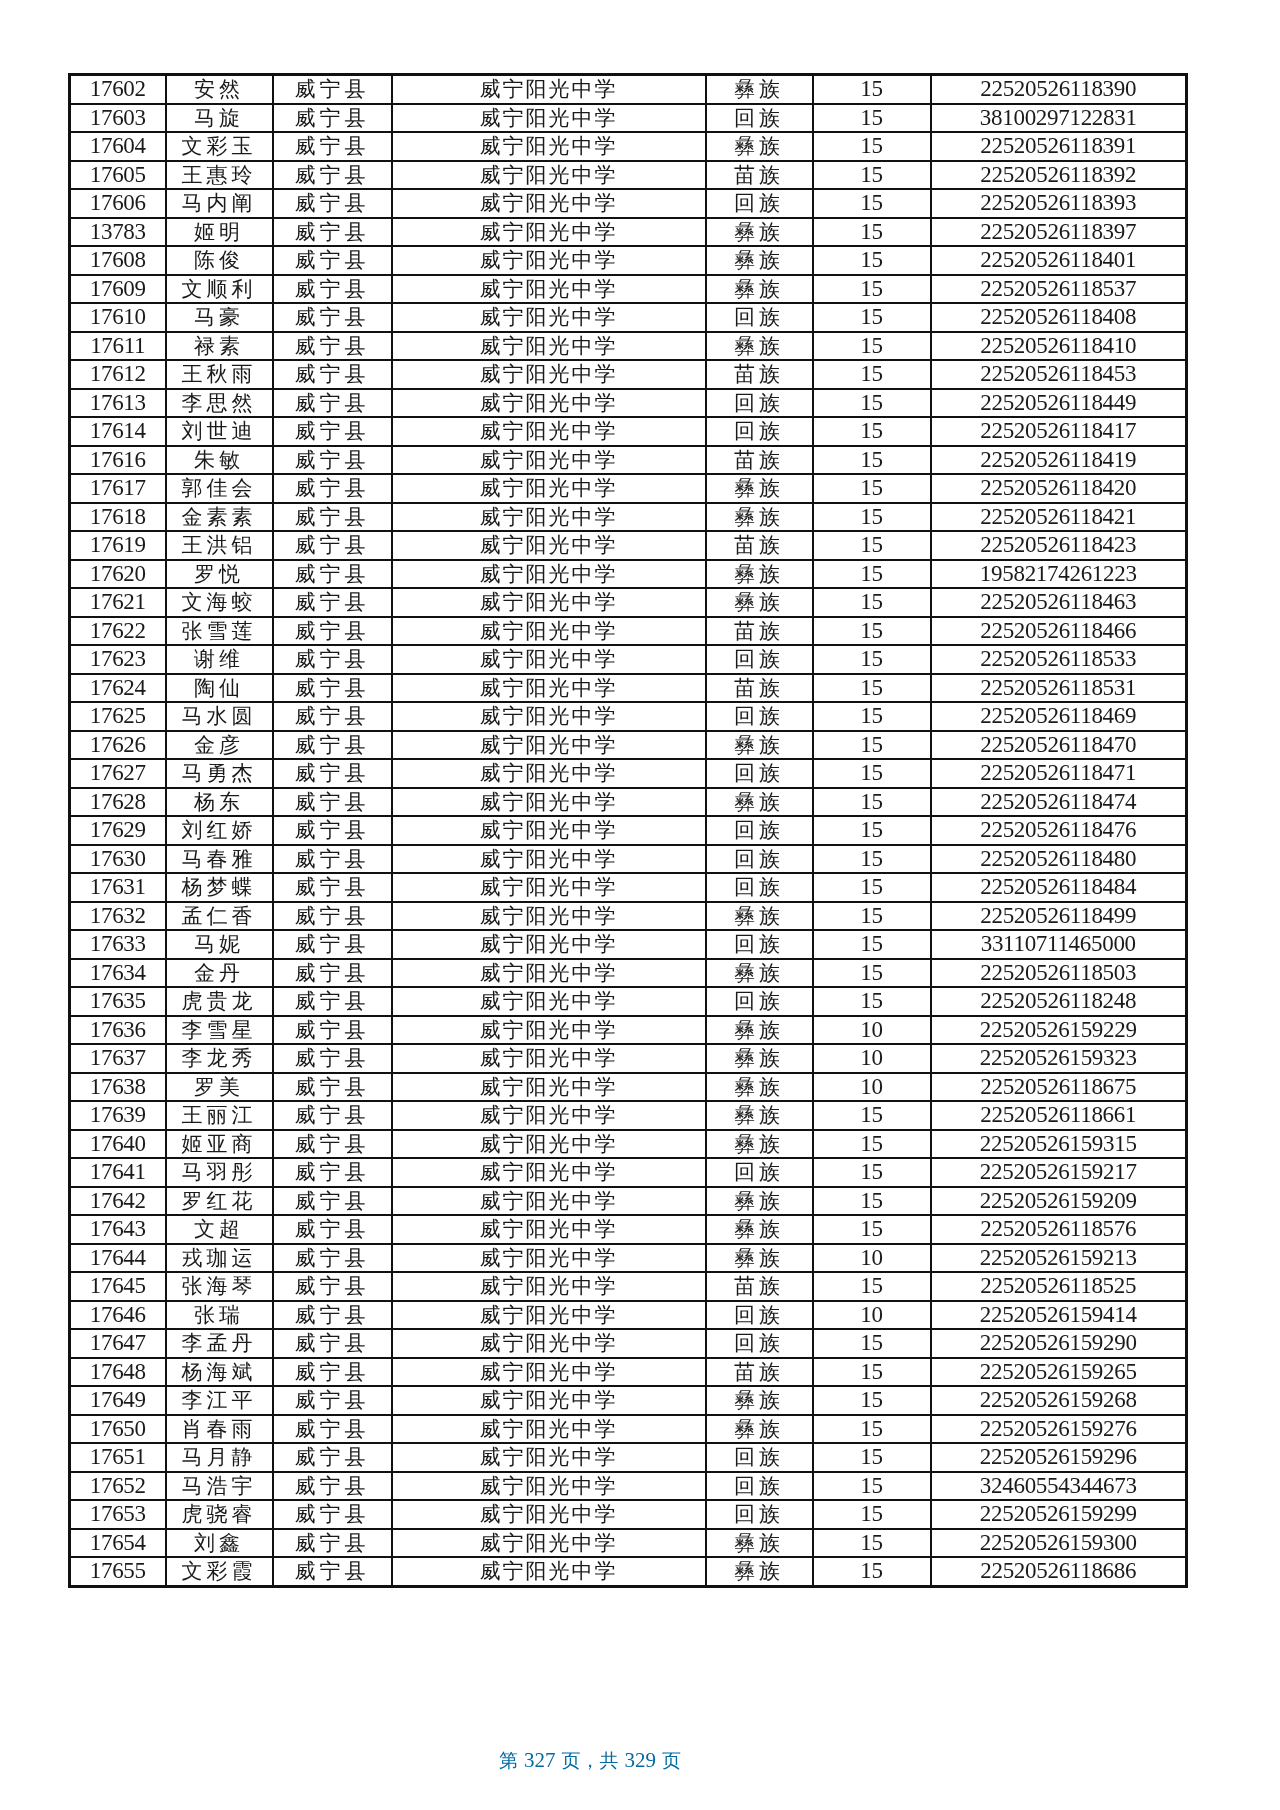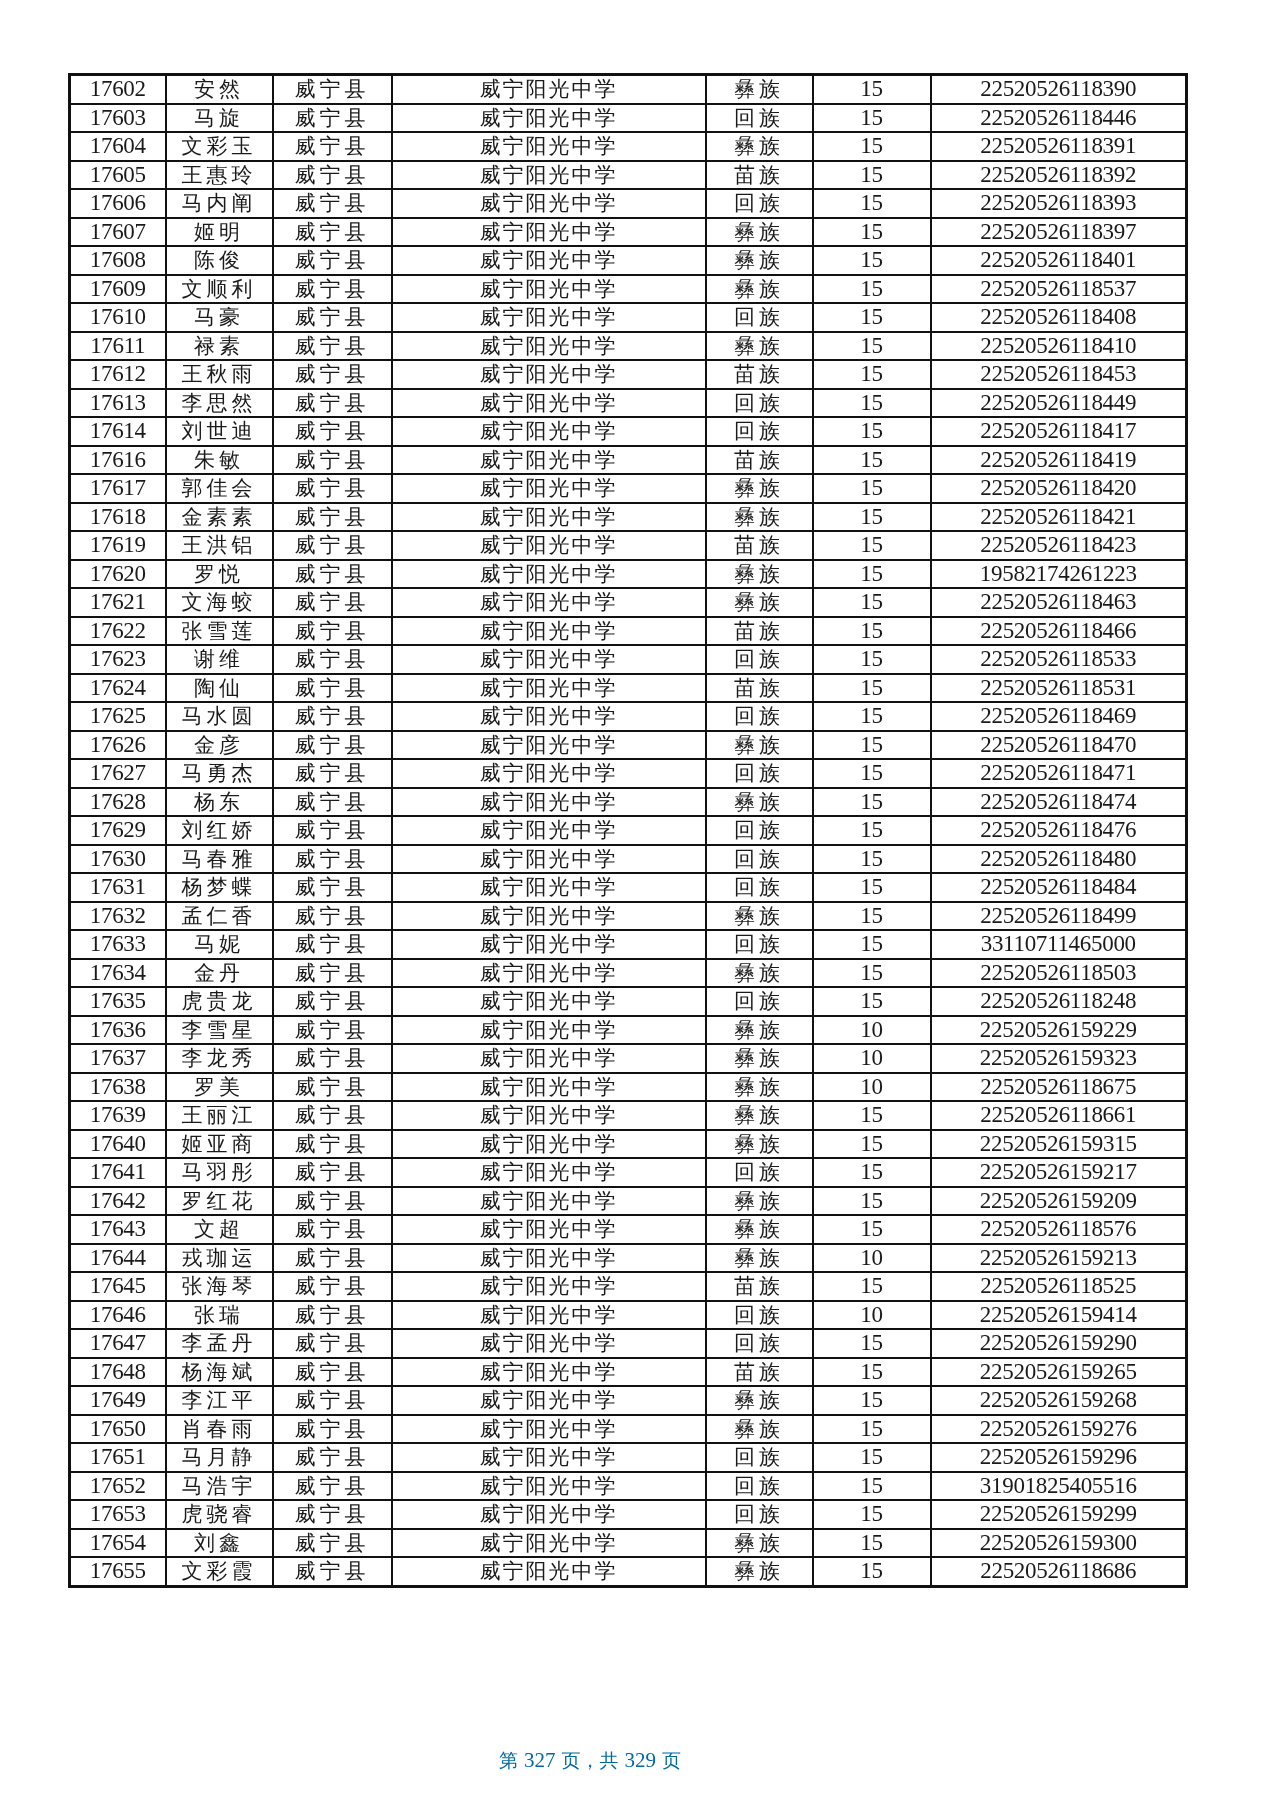--- a/index.html
+++ b/index.html
@@ -44,21 +44,21 @@
           <td class="num">15</td>
           <td class="num">22520526118390</td>
         </tr>
         <tr>
           <td class="num">17603</td>
           <td class="cjk">马旋</td>
           <td class="cjk">威宁县</td>
           <td class="cjk cjk-wide">威宁阳光中学</td>
           <td class="cjk">回族</td>
           <td class="num">15</td>
-          <td class="num">22520526118446</td>
+          <td class="num">38100297122831</td>
         </tr>
         <tr>
           <td class="num">17604</td>
           <td class="cjk">文彩玉</td>
           <td class="cjk">威宁县</td>
           <td class="cjk cjk-wide">威宁阳光中学</td>
           <td class="cjk">彝族</td>
           <td class="num">15</td>
           <td class="num">22520526118391</td>
         </tr>
@@ -74,21 +74,21 @@
         <tr>
           <td class="num">17606</td>
           <td class="cjk">马内阐</td>
           <td class="cjk">威宁县</td>
           <td class="cjk cjk-wide">威宁阳光中学</td>
           <td class="cjk">回族</td>
           <td class="num">15</td>
           <td class="num">22520526118393</td>
         </tr>
         <tr>
-          <td class="num">17607</td>
+          <td class="num">13783</td>
           <td class="cjk">姬明</td>
           <td class="cjk">威宁县</td>
           <td class="cjk cjk-wide">威宁阳光中学</td>
           <td class="cjk">彝族</td>
           <td class="num">15</td>
           <td class="num">22520526118397</td>
         </tr>
         <tr>
           <td class="num">17608</td>
           <td class="cjk">陈俊</td>
@@ -476,21 +476,21 @@
           <td class="num">15</td>
           <td class="num">22520526159296</td>
         </tr>
         <tr>
           <td class="num">17652</td>
           <td class="cjk">马浩宇</td>
           <td class="cjk">威宁县</td>
           <td class="cjk cjk-wide">威宁阳光中学</td>
           <td class="cjk">回族</td>
           <td class="num">15</td>
-          <td class="num">31901825405516</td>
+          <td class="num">32460554344673</td>
         </tr>
         <tr>
           <td class="num">17653</td>
           <td class="cjk">虎骁睿</td>
           <td class="cjk">威宁县</td>
           <td class="cjk cjk-wide">威宁阳光中学</td>
           <td class="cjk">回族</td>
           <td class="num">15</td>
           <td class="num">22520526159299</td>
         </tr>

